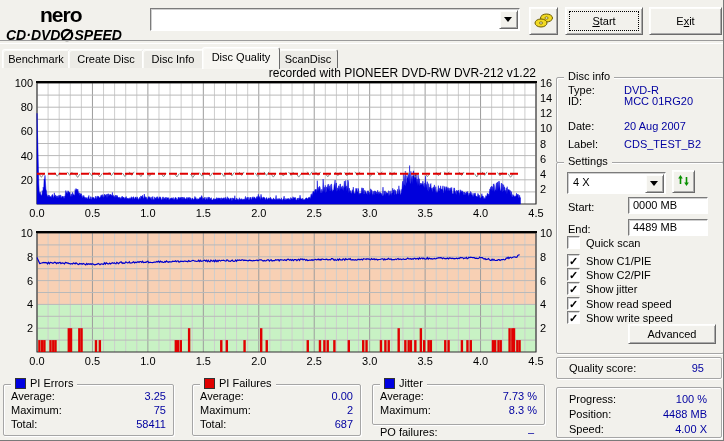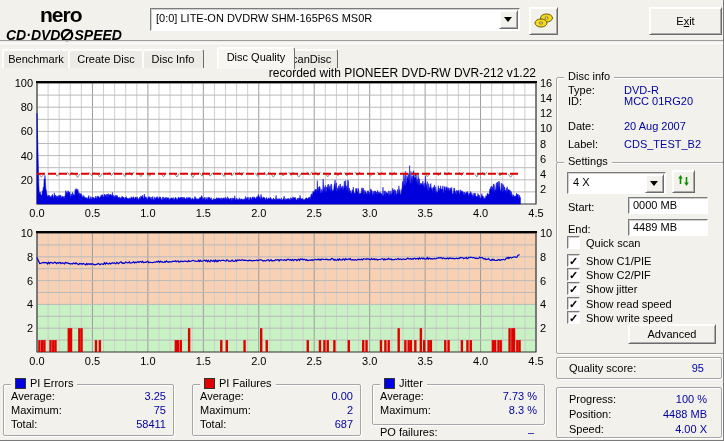--- a/index.html
+++ b/index.html
@@ -54,46 +54,48 @@
       <span>CD·DVD</span>
       <svg width="14" height="14" viewBox="0 0 14 14">
         <circle cx="7" cy="7" r="5.2" fill="none" stroke="#000" stroke-width="2.2"></circle>
         <line x1="2.2" y1="11.8" x2="11.8" y2="2.2" stroke="#000" stroke-width="1.8"></line>
       </svg>
       <span>SPEED</span>
     </div>
   </div>
 
   <div class="abs sunken combo" style="left:150px;top:8px;width:368px;height:21px;">
-    <span class="ctext">[0:0]  LITE-ON DVDRW SHM-165P6S MS0R</span>
     <span class="combo-btn raised">
       <span class="tri"></span>
     </span>
   </div>
 
   <button class="abs raised" style="left:529px;top:7px;width:29px;height:28px;">
     <svg width="20" height="17" viewBox="0 0 20 17">
       <ellipse cx="12.5" cy="6" rx="6" ry="4" fill="#f2da22" stroke="#6d5c00" stroke-width="1"></ellipse>
       <ellipse cx="12.5" cy="6" rx="1.6" ry="1.1" fill="#fff" stroke="#6d5c00" stroke-width="0.8"></ellipse>
       <ellipse cx="7" cy="11" rx="6" ry="4" fill="#f2da22" stroke="#6d5c00" stroke-width="1"></ellipse>
       <ellipse cx="7" cy="11" rx="1.6" ry="1.1" fill="#fff" stroke="#6d5c00" stroke-width="0.8"></ellipse>
     </svg>
   </button>
 
+  <button class="abs raised" style="left:565px;top:7px;width:78px;height:28px;">
+    <span class="focusbox"><u>S</u>tart</span>
+  </button>
   <button class="abs raised" style="left:649px;top:7px;width:73px;height:28px;">
     <span>E<u>x</u>it</span>
   </button>
 
   <div class="abs sep" style="left:0;top:40px;width:724px;height:2px;"></div>
 
   <div id="tabs">
       <div class="tab" style="left: 2px; width: 66px; top: 49px;">Benchmark</div>
       <div class="tab" style="left: 68px; width: 74px; top: 49px;">Create Disc</div>
       <div class="tab" style="left: 142px; width: 60px; top: 49px;">Disc Info</div>
-      <div class="tab active" style="left: 202px; width: 76px; top: 47px; height: 21px; margin-left: 15px;">Disc Quality</div>
+      <div class="tab active" style="left: 202px; width: 76px; top: 47px; height: 21px;">Disc Quality</div>
       <div class="tab" style="left: 278px; width: 58px; top: 49px;">ScanDisc</div>
     </div>
 
   <svg id="chart1" class="abs" style="left:0;top:64px;" width="560" height="160">
       <rect x="37" y="19" width="499" height="121" fill="#ffffff"></rect>
       <line x1="37" y1="19" x2="37" y2="140" stroke="#9d9d9d" stroke-width="1"></line>
       <line x1="48.08888888888889" y1="19" x2="48.08888888888889" y2="140" stroke="#cdcdcd" stroke-width="1"></line>
       <line x1="59.17777777777778" y1="19" x2="59.17777777777778" y2="140" stroke="#cdcdcd" stroke-width="1"></line>
       <line x1="70.26666666666668" y1="19" x2="70.26666666666668" y2="140" stroke="#cdcdcd" stroke-width="1"></line>
       <line x1="81.35555555555555" y1="19" x2="81.35555555555555" y2="140" stroke="#cdcdcd" stroke-width="1"></line>

